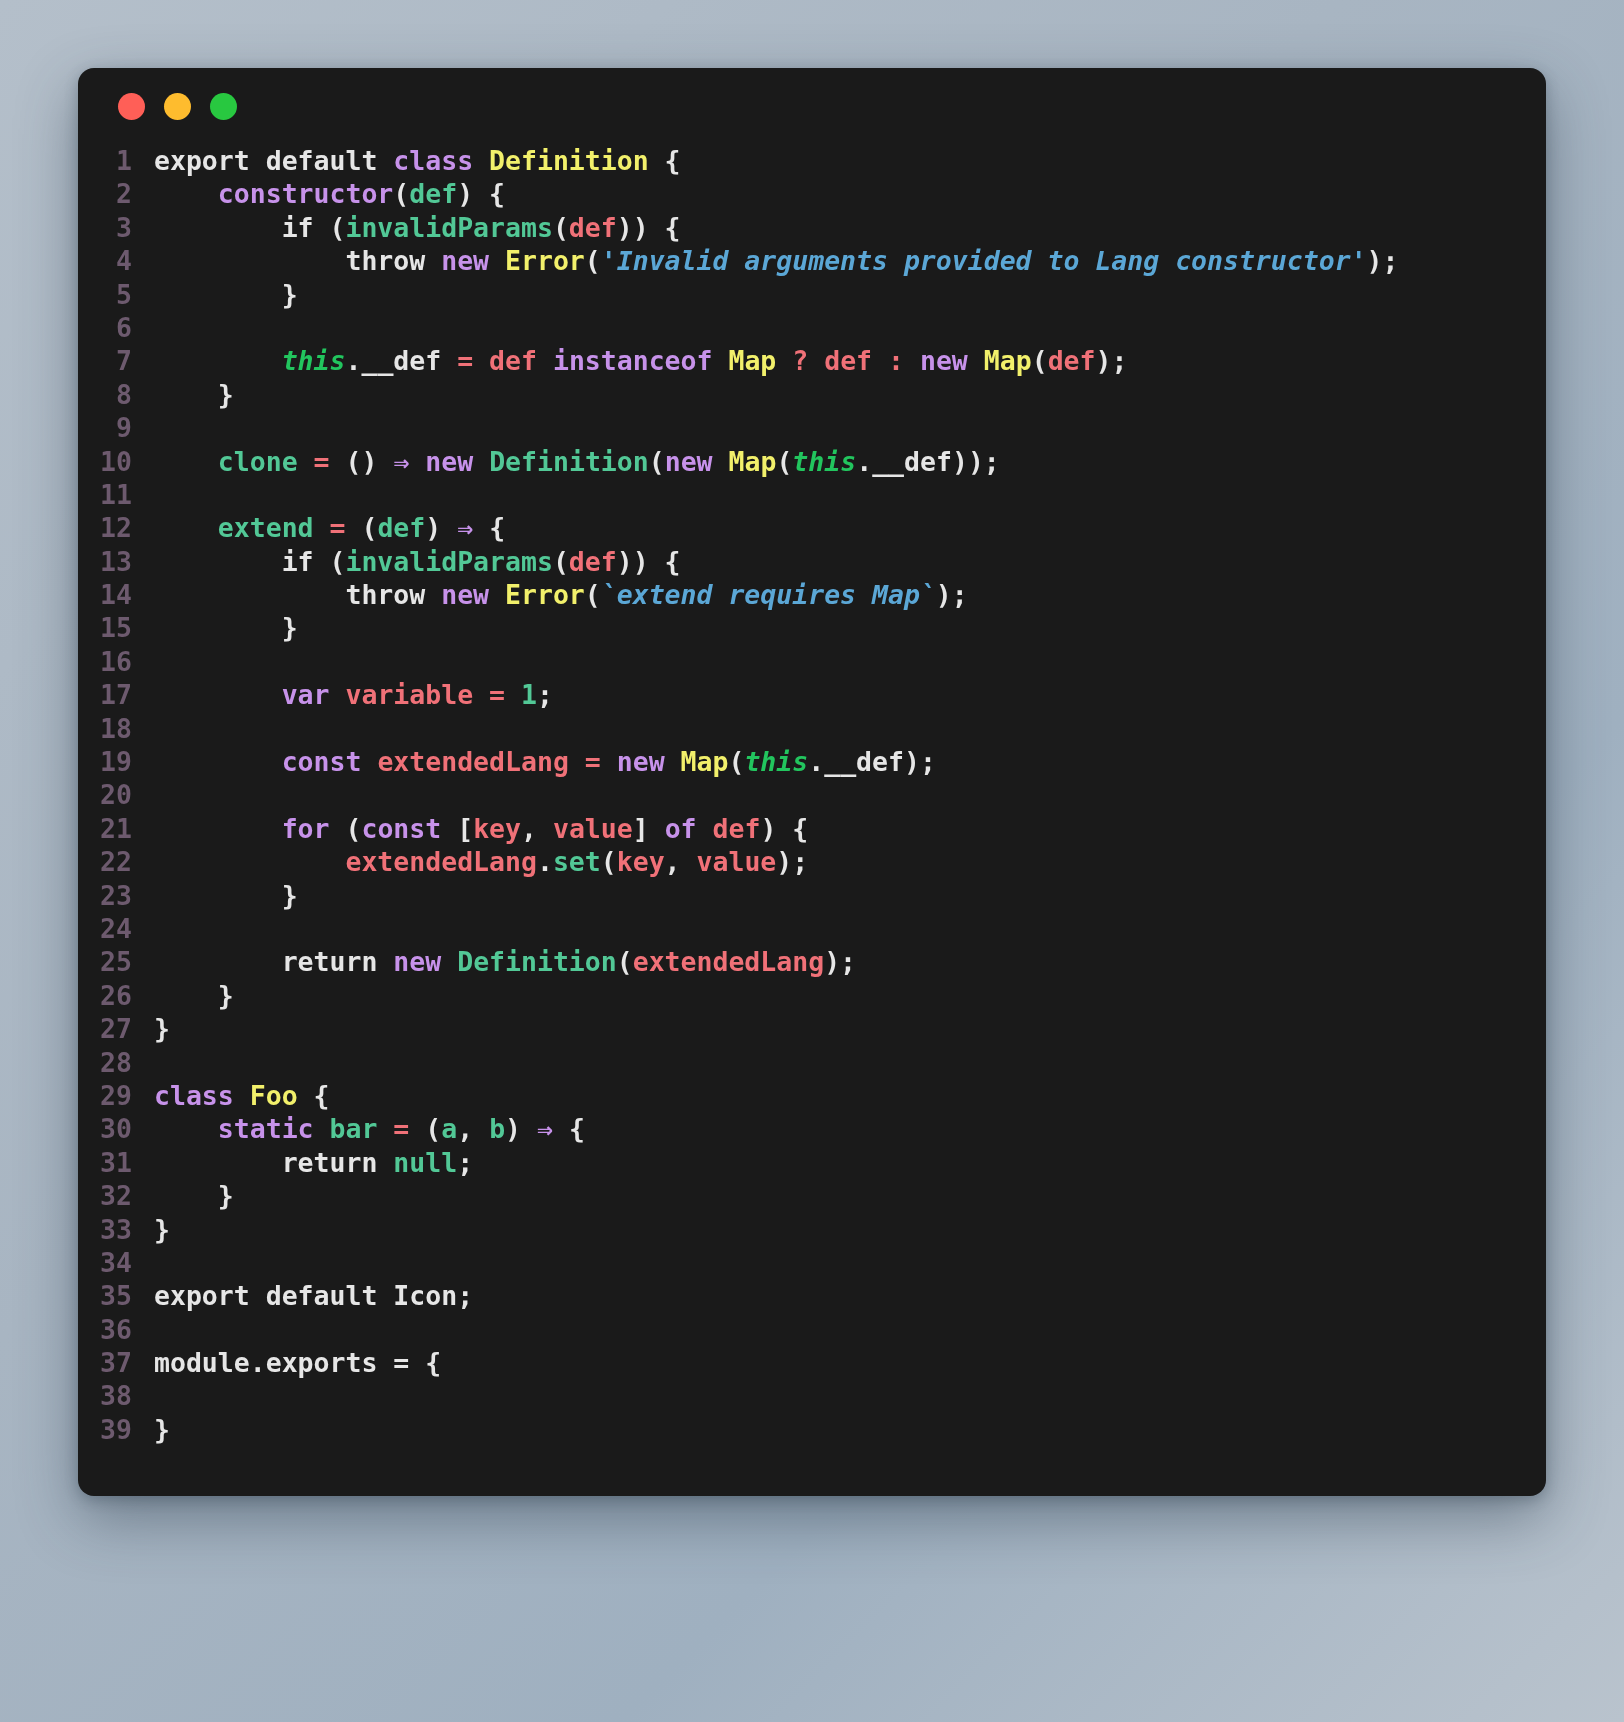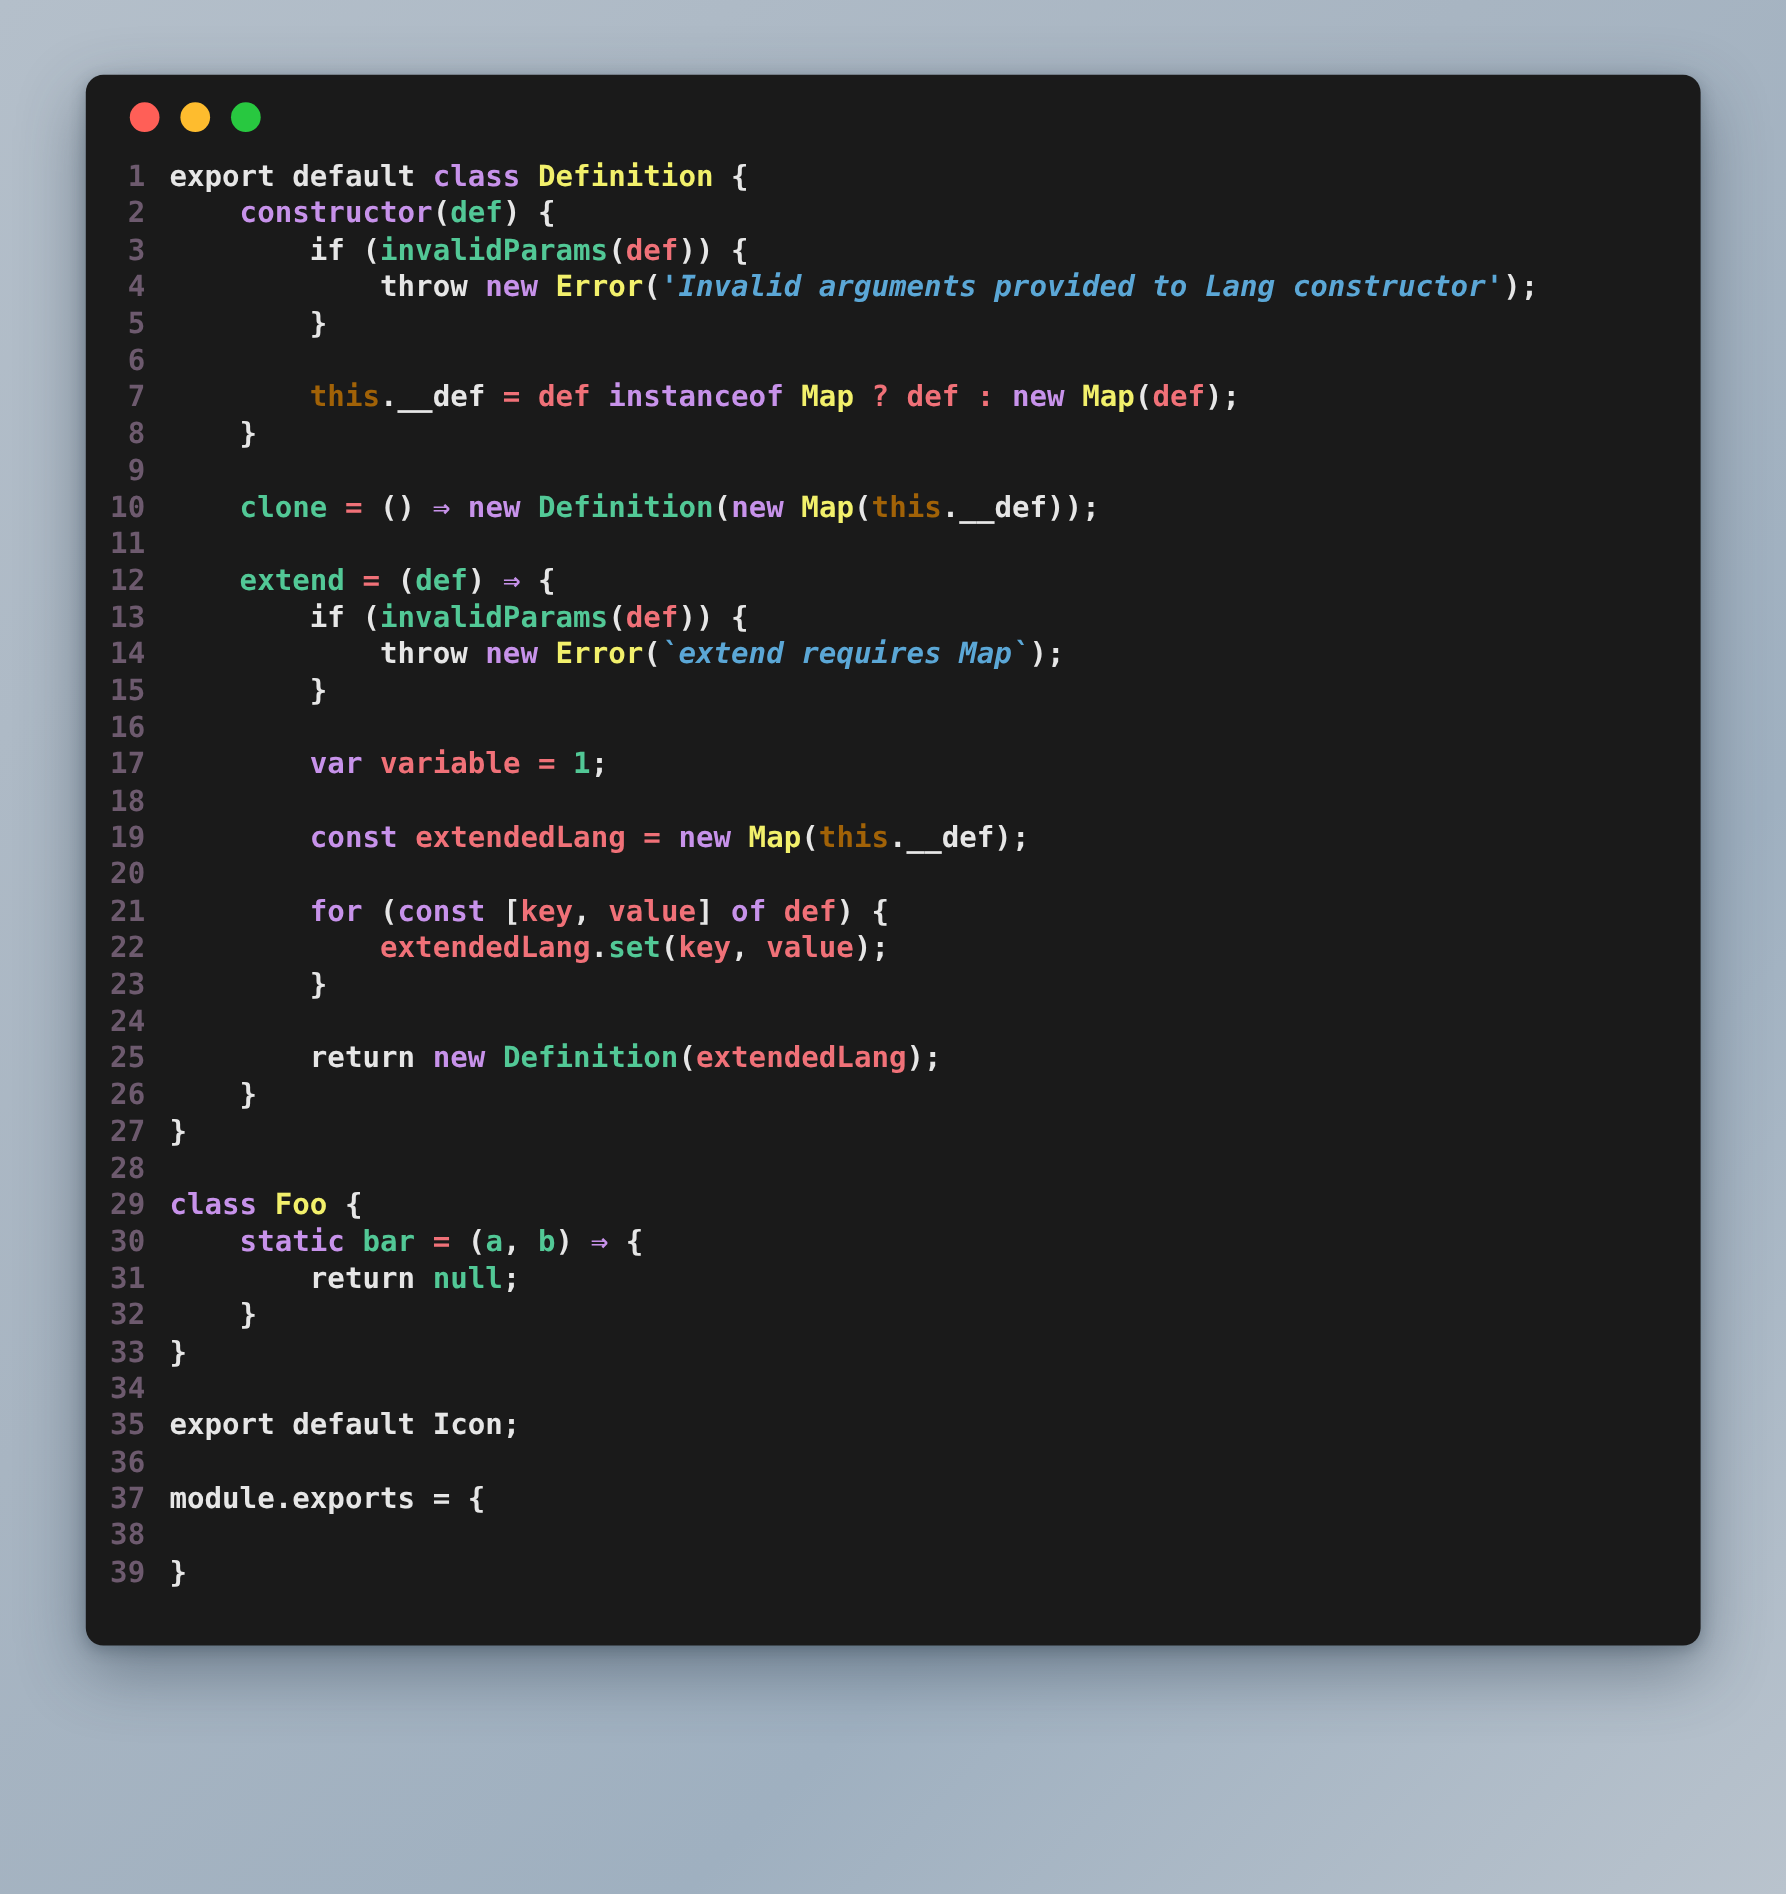--- a/index.html
+++ b/index.html
@@ -77,21 +77,21 @@
   }
   
   .t-plain { color: #e6e6e6; }
   .t-key   { color: #c792ea; text-align: right; }  
   .t-cls   { color: #f2f06b; }  
   .t-fn    { color: #52c896; }  
   .t-var   { color: #f07178; }  
   .t-str   { color: #5ba7d6; font-style: italic; }  
   .t-op    { color: #f07178; }  
   .t-arrow { color: #c792ea; }
-  .t-this  { color: #a16207; }
+  .t-this  { color: #22c55e; font-style: italic; }
   .t-num   { color: #52c896; }
 </style>
 </head>
 <body>
 
 <div class="window-wrap">
   <div class="window">
 
     <div class="titlebar">
       <span class="dot dot-close"></span>

